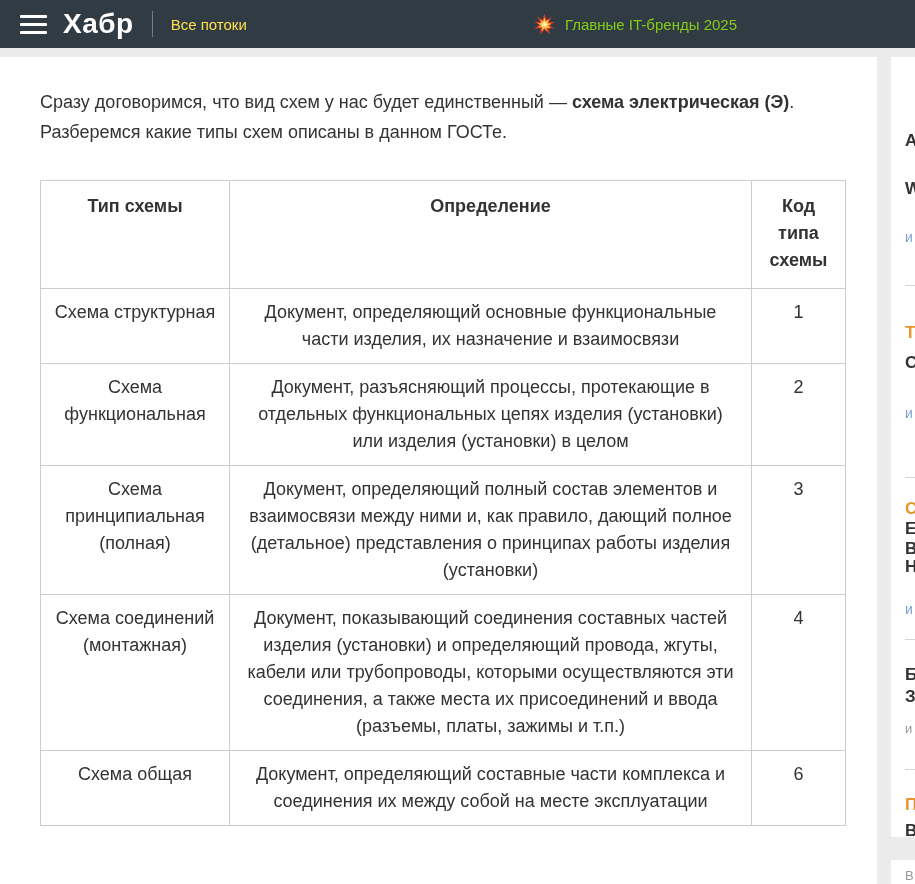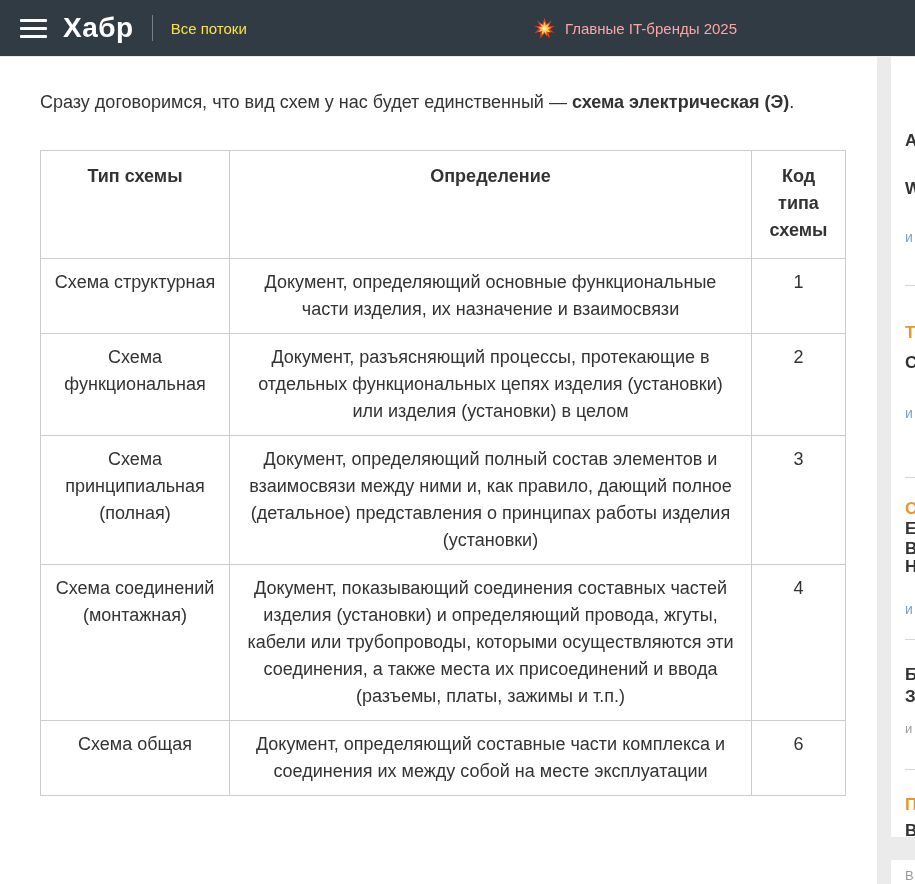--- a/index.html
+++ b/index.html
@@ -4,41 +4,41 @@
 <style>
   html,body{margin:0;padding:0;}
   body{
     width:915px;height:884px;overflow:hidden;position:relative;
     background:#ebebeb;
     font-family:"Liberation Sans", sans-serif;
     color:#333;
   }
   
   .topbar{
-    position:absolute;left:0;top:0;width:915px;height:56px;
+    position:absolute;left:0;top:0;width:915px;height:48px;
     background:#303b44;display:flex;align-items:center;text-align:center;
   }
   .burger{
     width:27px;height:19px;margin-left:20px;display:flex;flex-direction:column;
     justify-content:space-between;cursor:pointer;background:none;border:none;padding:0;
   }
   .burger span{display:block;height:3px;background:#fff;border-radius:1px;}
   .logo{
     color:#fff;font-size:28px;font-weight:bold;margin-left:16px;
     letter-spacing:.5px;text-decoration:none;cursor:pointer;
   }
   .nav-divider{width:1px;height:26px;background:rgba(255,255,255,.35);margin:0 0 0 18px;}
   .nav-link{
     color:#fde047;font-size:15px;margin-left:18px;text-decoration:none;cursor:pointer;
   }
   .promo{
     margin-left:auto;margin-right:178px;display:flex;align-items:center;cursor:pointer;
   }
   .promo svg{width:21px;height:21px;margin-right:10px;}
-  .promo-text{color:#fca5a5;font-size:15px;}
+  .promo-text{color:#84cc16;font-size:15px;}
   
   .article-card{
     position:absolute;left:0;top:57px;width:877px;height:827px;
     background:#fff;box-sizing:border-box;
     padding:21px 32px 0 40px;overflow:hidden;
   }
   .intro{
     font-size:18px;line-height:30px;margin:9px 0 33px 0;
   }
   .intro b{font-weight:bold;}
@@ -89,21 +89,21 @@
     <svg viewBox="0 0 24 24">
       <polygon points="12,0 14.5,7 20,2.5 17,9.5 24,9 18,12.5 23.5,17 16.5,15.5 18,23 12,17.5 7,23.5 7.5,15.5 0.5,17.5 6,12 0,9 7,9 3.5,2.5 9.5,7" fill="#e23c1e"></polygon>
       <polygon points="12,4 13.5,8.5 17.5,6 15.5,10.5 20,11 16,13 19,16.5 14,15.5 14.5,20 12,16 9,19.5 9.5,14.5 5,16 8,12.5 4.5,11 9,10 7,6 10.5,8.5" fill="#ffc94d"></polygon>
       <circle cx="12" cy="12" r="2.4" fill="#fff2c0"></circle>
     </svg>
     <span class="promo-text">Главные IT-бренды 2025</span>
   </div>
 </div>
 
 <div class="article-card">
-  <p class="intro"><span>Сразу договоримся, что вид схем у нас будет единственный — </span><b>схема электрическая (Э)</b><span>.</span><br></p>
+  <p class="intro"><span>Сразу договоримся, что вид схем у нас будет единственный — </span><b>схема электрическая (Э)</b><span>.</span><br><span>Разберемся какие типы схем описаны в данном ГОСТе.</span></p>
 
   <table class="gost">
     <colgroup>
         <col class="c-type">
         <col class="c-def">
         <col class="c-code">
       </colgroup>
     <thead>
       <tr>
         <th>Тип схемы</th>

